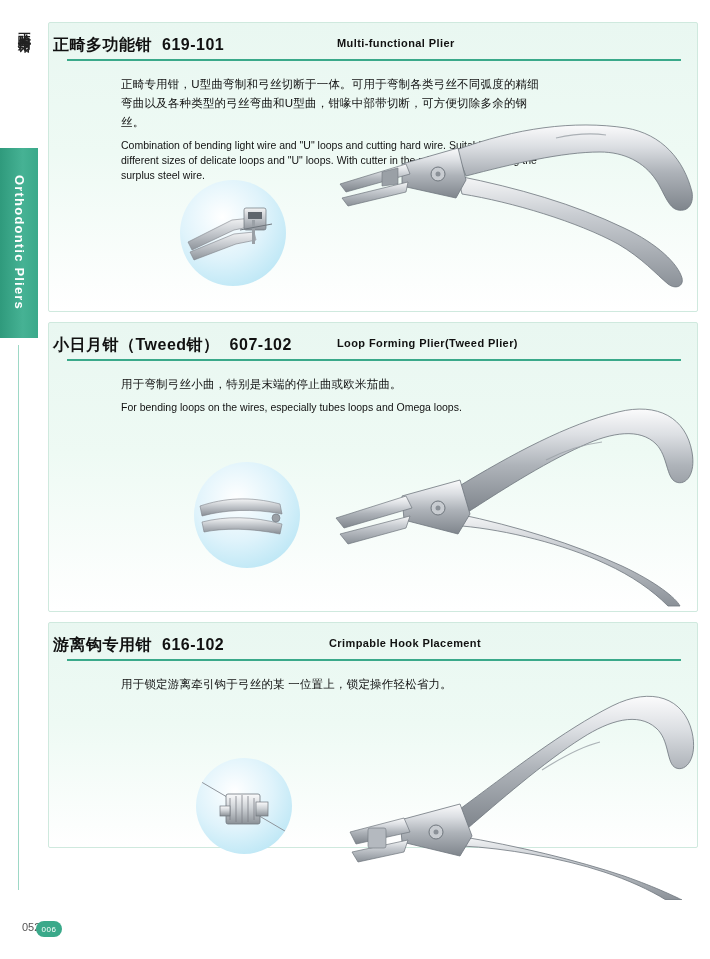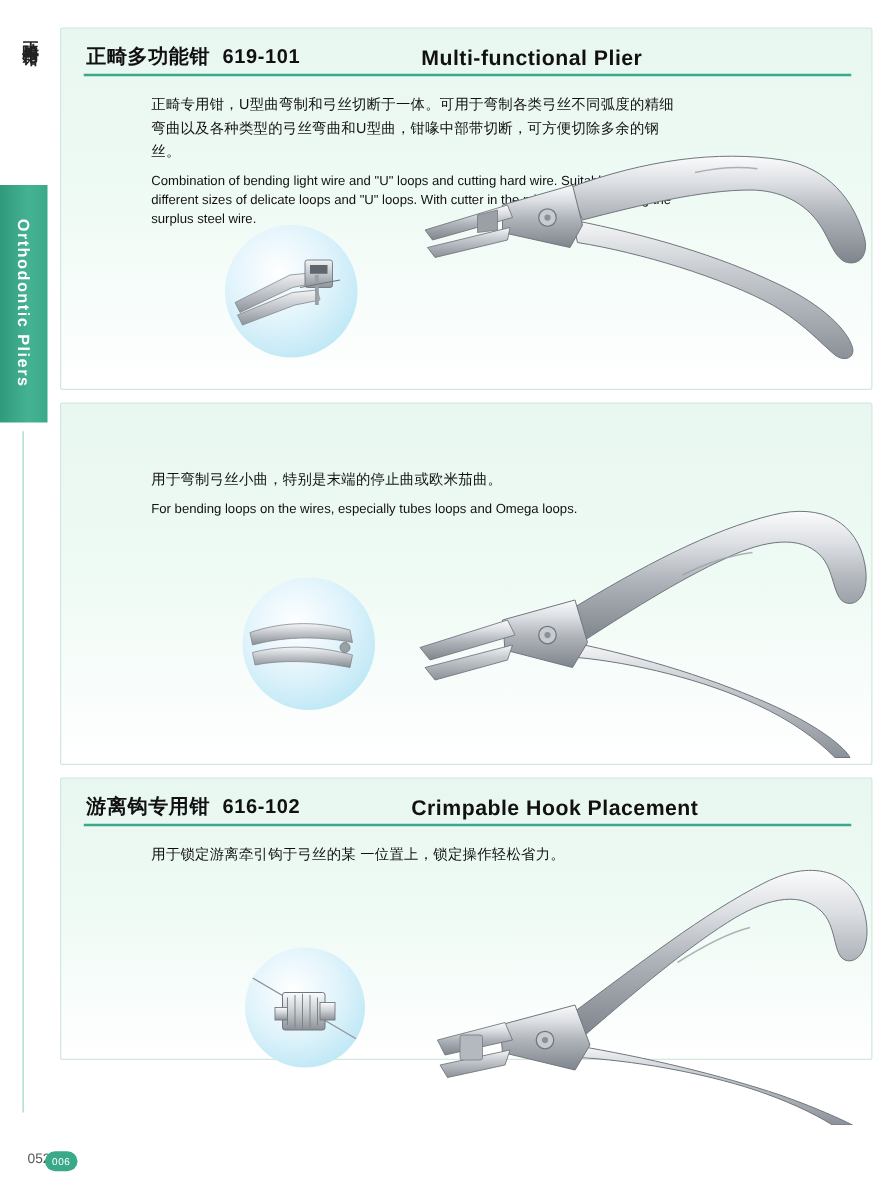--- a/index.html
+++ b/index.html
@@ -100,36 +100,36 @@
   .card.c2 { top: 322px; height: 290px; }
   .card.c3 { top: 622px; height: 226px; }
 
   .title-row {
     position: absolute;
     left: 0; top: 0;
     width: 100%; height: 44px;
   }
   .title-cn {
     position: absolute;
-    left: 20px; top: 12px;
+    left: 4px; top: 12px;
     font-size: 16px;
     font-weight: bold;
     color: #111;
     letter-spacing: 0.5px;
     white-space: nowrap;
     text-align: center;
   }
   .title-code {
     margin-left: 10px;
     font-family: "Liberation Sans", sans-serif;
   }
   .title-en {
     position: absolute;
     top: 14px;
-    font-size: 17px;
+    font-size: 11px;
     font-weight: bold;
     color: #111;
     letter-spacing: .4px;
     white-space: nowrap;
   }
   .c1 .title-en { left: 288px; }
   .c2 .title-en { left: 288px; }
   .c3 .title-en { left: 280px; }
 
   .title-underline {
@@ -200,20 +200,27 @@
       <div class="title-en">Multi-functional Plier</div>
       <div class="title-underline"></div>
     </div>
     <div class="desc">
       <p class="desc-cn">正畸专用钳，U型曲弯制和弓丝切断于一体。可用于弯制各类弓丝不同弧度的精细弯曲以及各种类型的弓丝弯曲和U型曲，钳喙中部带切断，可方便切除多余的钢丝。</p>
       <p class="desc-en">Combination of bending light wire and "U" loops and cutting hard wire. Suitable for all different sizes of delicate loops and "U" loops. With cutter in the middle part for cutting the surplus steel wire.</p>
     </div>
   </div>
 
   <div class="card c2">
+    <div class="title-row">
+      <div class="title-cn">
+        <span>小日月钳（Tweed钳）</span><span class="title-code">607-102</span>
+      </div>
+      <div class="title-en">Loop Forming Plier(Tweed Plier)</div>
+      <div class="title-underline"></div>
+    </div>
     <div class="desc">
       <p class="desc-cn">用于弯制弓丝小曲，特别是末端的停止曲或欧米茄曲。</p>
       <p class="desc-en">For bending loops on the wires, especially tubes loops and Omega loops.</p>
     </div>
   </div>
 
   <div class="card c3">
     <div class="title-row">
       <div class="title-cn">
         <span>游离钩专用钳</span><span class="title-code">616-102</span>

